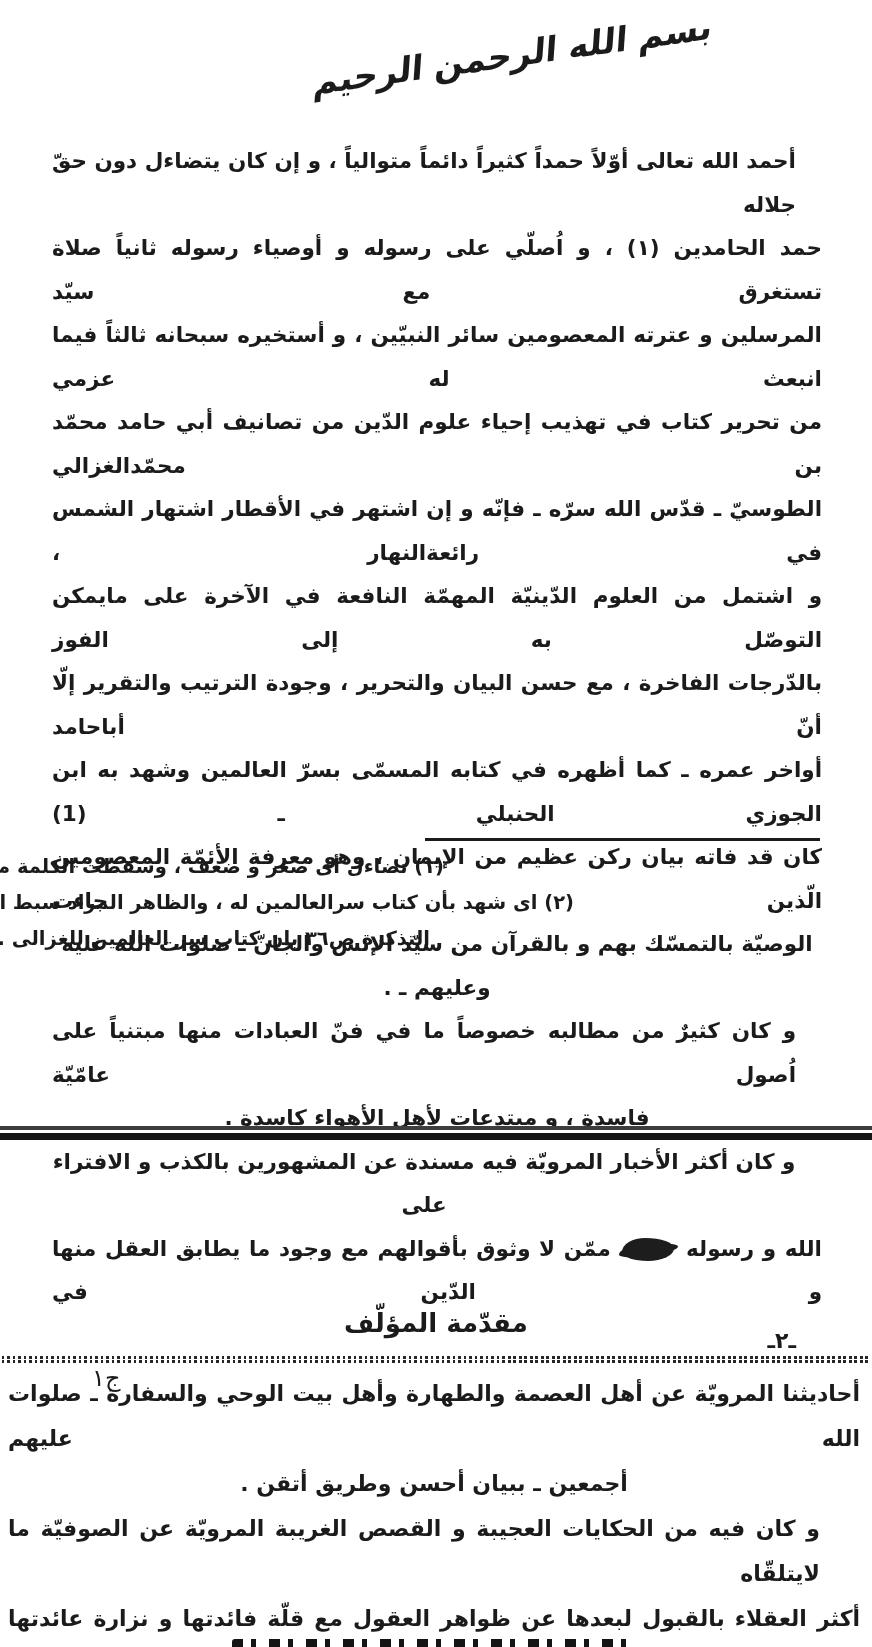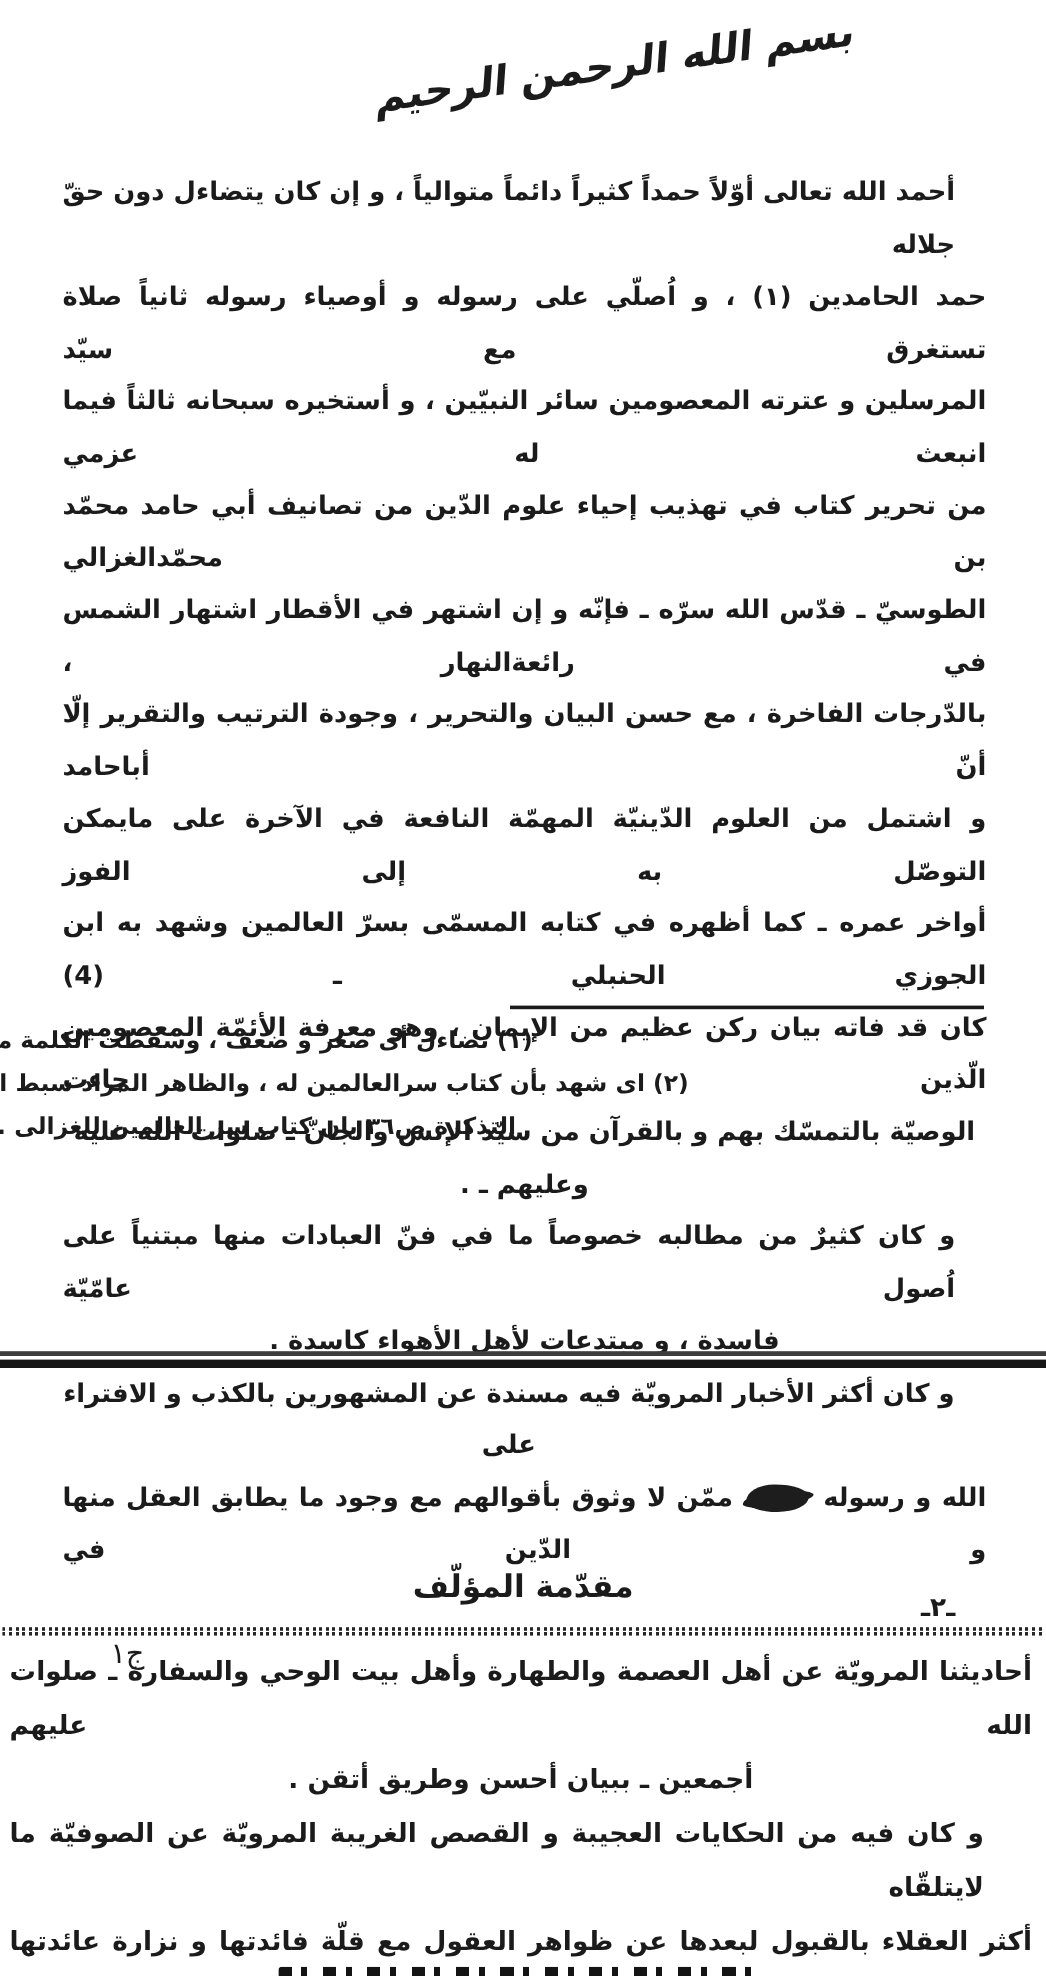--- a/index.html
+++ b/index.html
@@ -93,23 +93,23 @@
 <div class="page">
 
   <div class="bismillah">بسم الله الرحمن الرحيم</div>
 
   <div class="p1-body">
     <p class="j in">أحمد الله تعالى أوّلاً حمداً كثيراً دائماً متوالياً ، و إن كان يتضاءل دون حقّ جلاله</p>
     <p class="j">حمد الحامدين (١) ، و اُصلّي على رسوله و أوصياء رسوله ثانياً صلاة تستغرق مع سيّد</p>
     <p class="j">المرسلين و عترته المعصومين سائر النبيّين ، و أستخيره سبحانه ثالثاً فيما انبعث له عزمي</p>
     <p class="j">من تحرير كتاب في تهذيب إحياء علوم الدّين من تصانيف أبي حامد محمّد بن محمّدالغزالي</p>
     <p class="j">الطوسيّ ـ قدّس الله سرّه ـ فإنّه و إن اشتهر في الأقطار اشتهار الشمس في رائعةالنهار ،</p>
+    <p class="j">و اشتمل من العلوم الدّينيّة المهمّة النافعة في الآخرة على مايمكن التوصّل به إلى الفوز</p>
     <p class="j">بالدّرجات الفاخرة ، مع حسن البيان والتحرير ، وجودة الترتيب والتقرير إلّا أنّ أباحامد</p>
-    <p class="j">و اشتمل من العلوم الدّينيّة المهمّة النافعة في الآخرة على مايمكن التوصّل به إلى الفوز</p>
-    <p class="j">أواخر عمره ـ كما أظهره في كتابه المسمّى بسرّ العالمين وشهد به ابن الجوزي الحنبلي ـ (4)</p>
+    <p class="j">أواخر عمره ـ كما أظهره في كتابه المسمّى بسرّ العالمين وشهد به ابن الجوزي الحنبلي ـ (1)</p>
     <p class="j">كان قد فاته بيان ركن عظيم من الإيمان ، وهو معرفة الأئمّة المعصومين الّذين جاءت</p>
     <p class="end">الوصيّة بالتمسّك بهم و بالقرآن من سيّد الإنس والجانّ ـ صلوات الله عليه وعليهم ـ .</p>
     <p class="j in">و كان كثيرٌ من مطالبه خصوصاً ما في فنّ العبادات منها مبتنياً على اُصول عامّيّة</p>
     <p class="ctr">فاسدة ، و مبتدعات لأهل الأهواء كاسدة .</p>
     <p class="end in">و كان أكثر الأخبار المرويّة فيه مسندة عن المشهورين بالكذب و الافتراء على</p>
     <p class="j">
       <span>الله و رسوله</span>
       <span class="smudge"></span>
       <span>ممّن لا وثوق بأقوالهم مع وجود ما يطابق العقل منها و الدّين في</span>
     </p>

